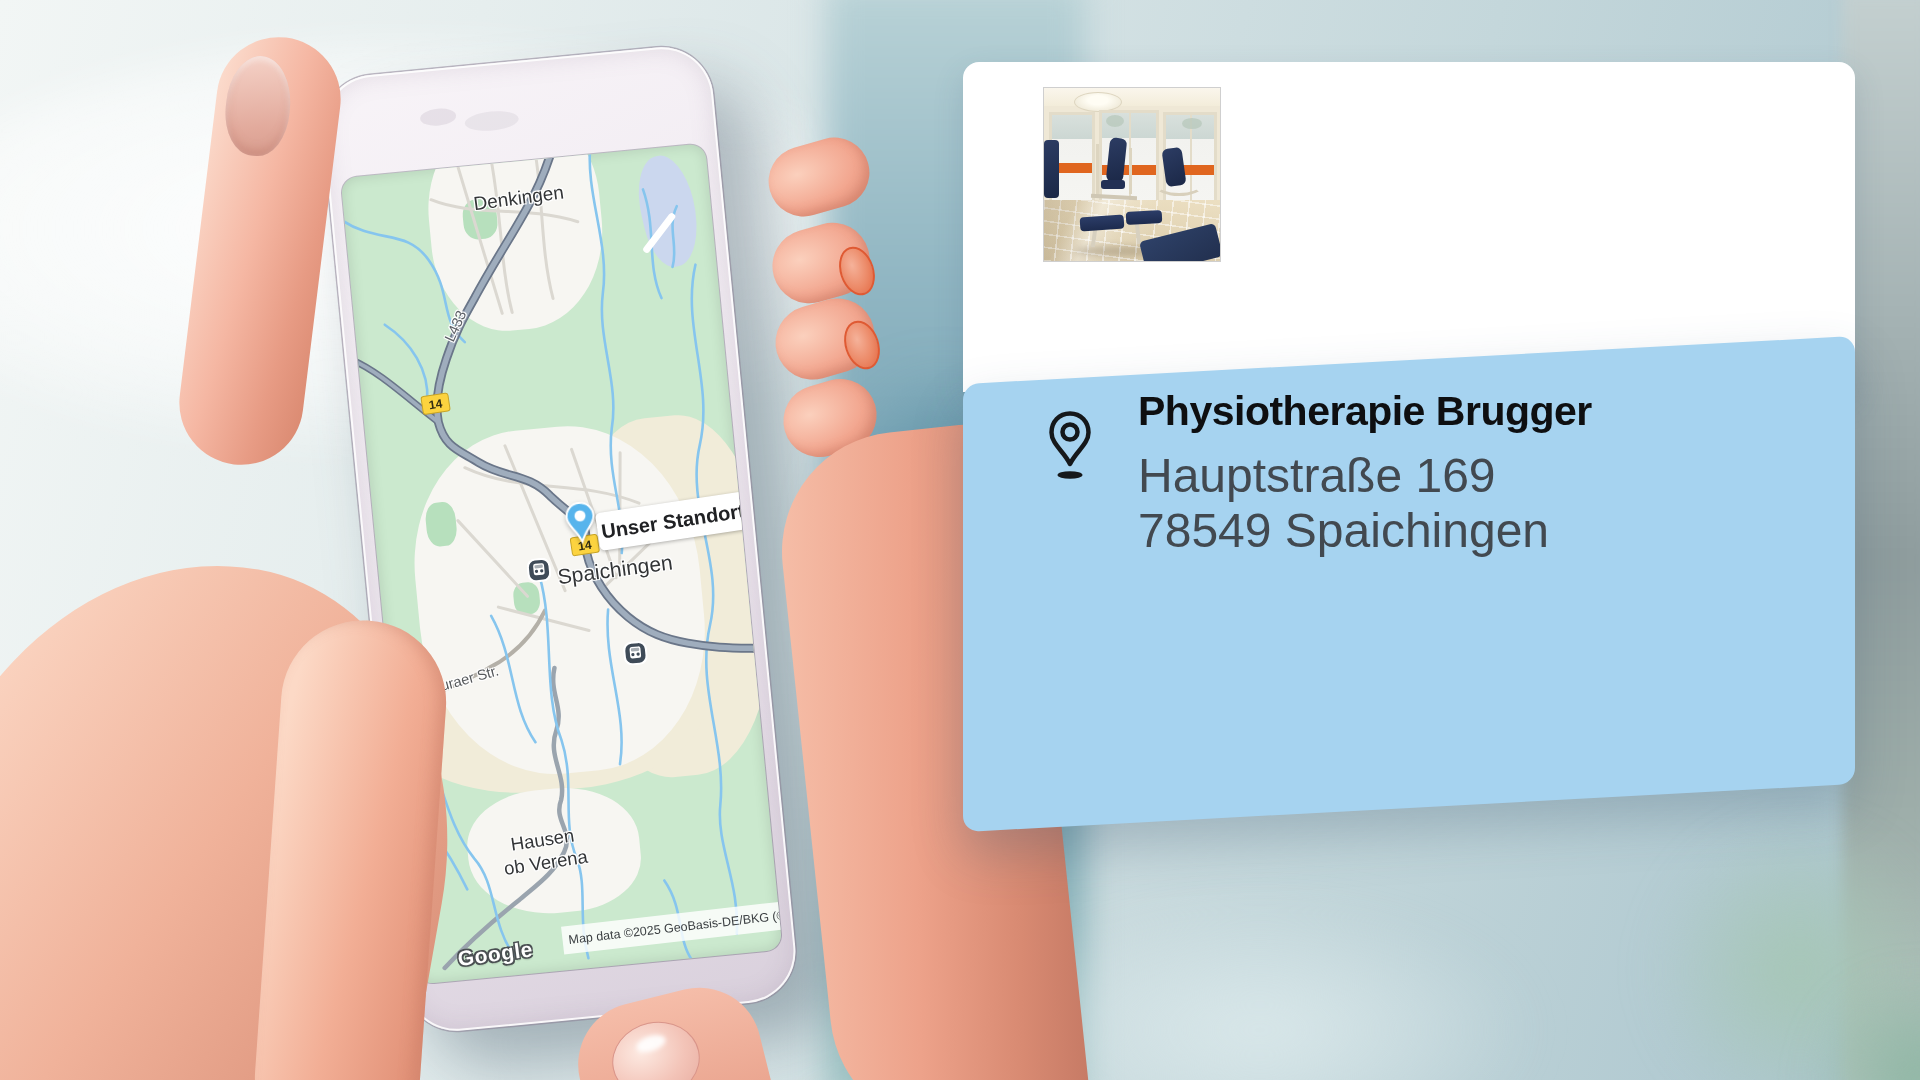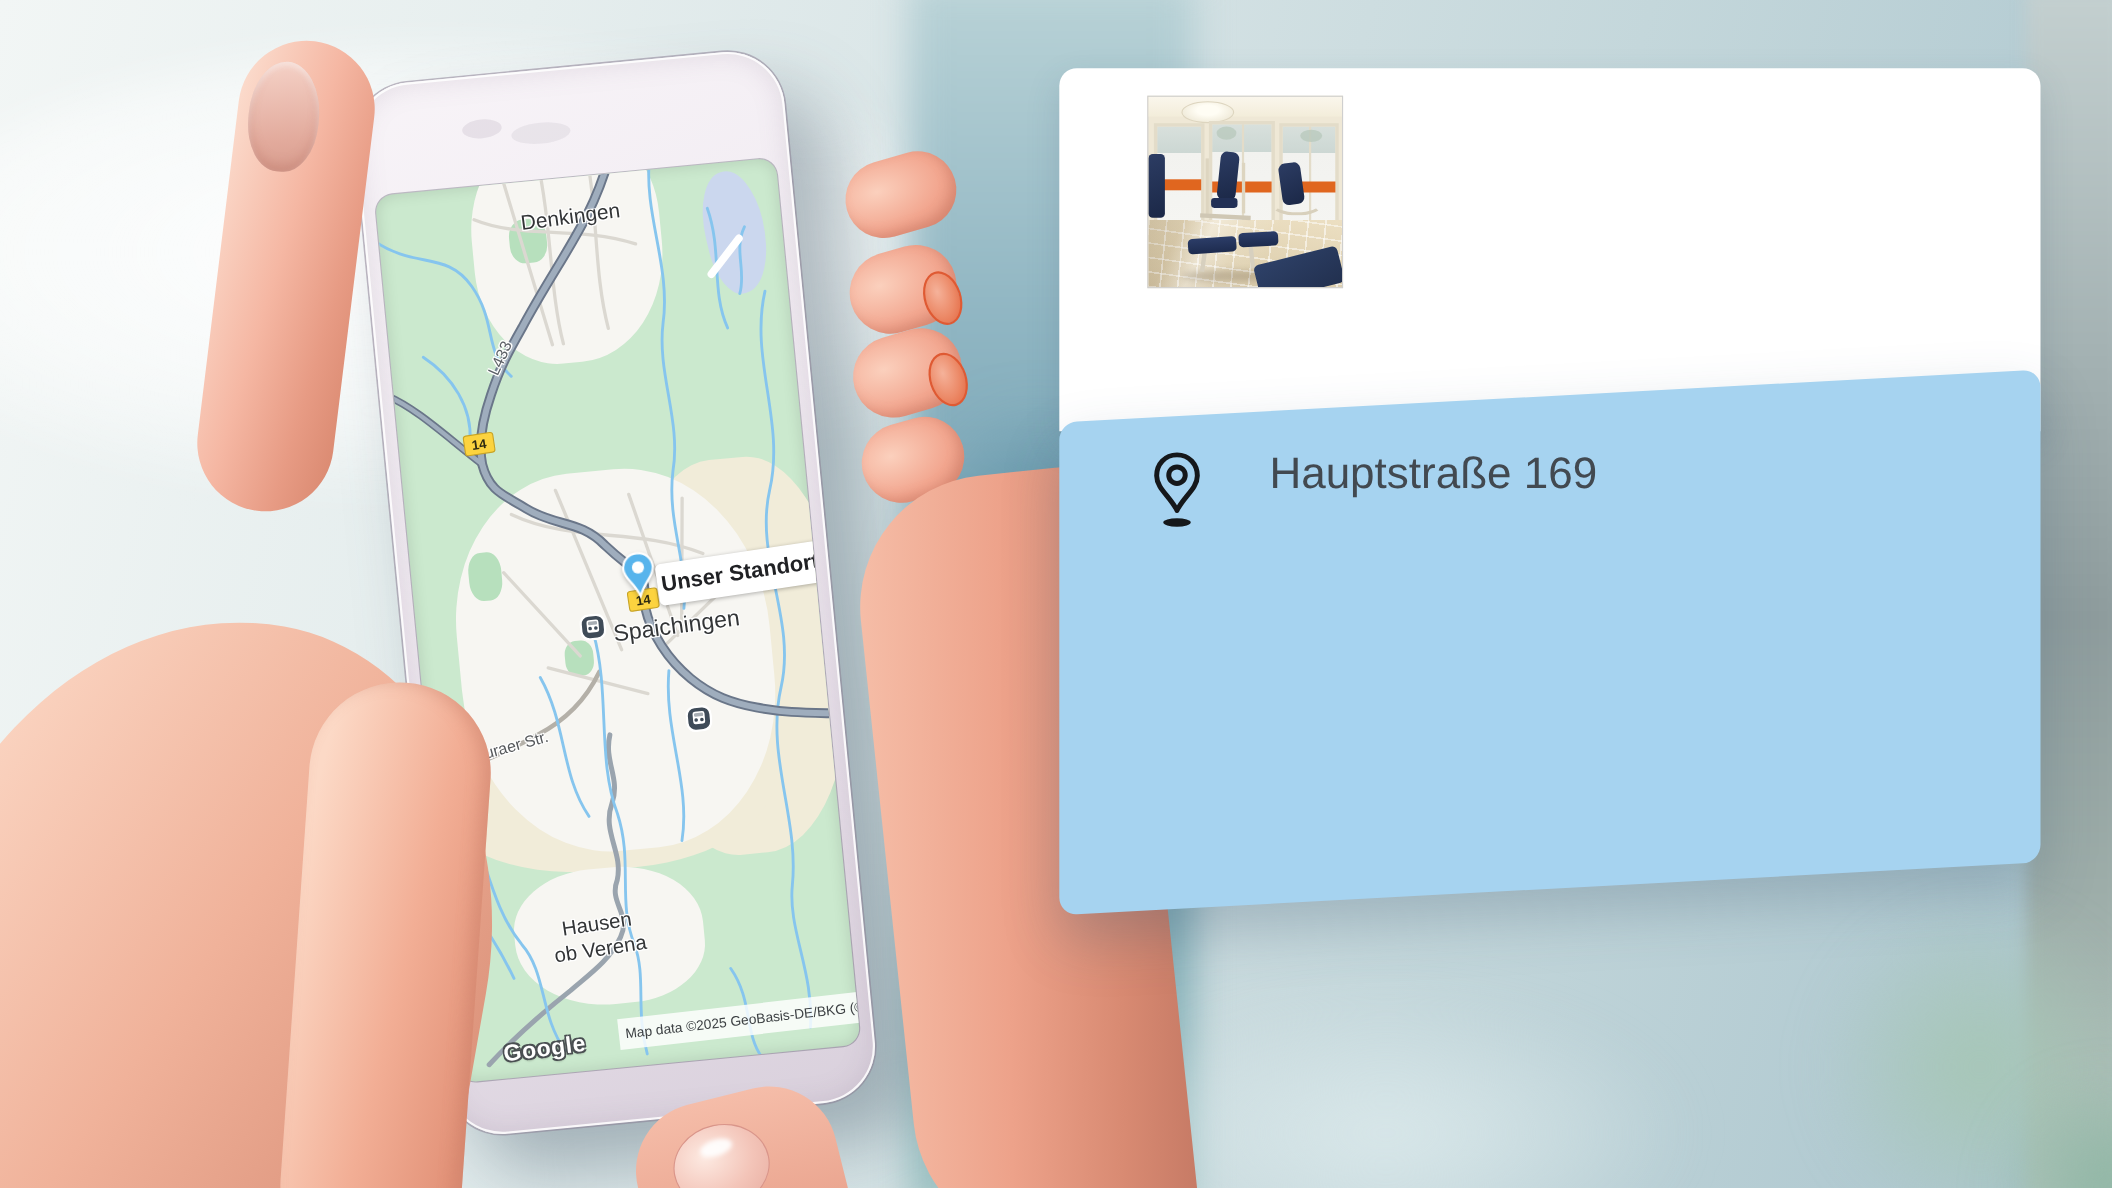--- a/index.html
+++ b/index.html
@@ -153,21 +153,21 @@
     background:linear-gradient(180deg,#2c3d68,#1d2b4e);}
   .ph-leg{background:#d7d0bf;width:4px;}
   .ph-l1{left:48px;top:141px;height:18px;transform:rotate(8deg);}
   .ph-l2{left:92px;top:136px;height:20px;transform:rotate(-6deg);}
   .ph-mat{left:98px;top:144px;width:78px;height:34px;border-radius:5px;transform:rotate(-14deg);
     background:linear-gradient(160deg,#2e4168,#22304f);}
   .ph-shadow{left:30px;top:158px;width:92px;height:10px;border-radius:50%;background:rgba(90,75,50,.25);filter:blur(3px);}
   .card-pin{position:absolute;left:84px;top:348px;width:46px;height:72px;}
   .card-text{position:absolute;left:175px;top:326px;}
   .card-title{font-size:41px;font-weight:bold;letter-spacing:-.5px;color:#0e0f11;margin:0 0 13px 0;}
-  .card-line{font-size:40px;color:#424950;line-height:55px;margin:16px;}
+  .card-line{font-size:48px;color:#424950;line-height:55px;margin:0;}
 </style>
 </head>
 <body>
 
 <div class="stage">
 
   <div class="bg-blob bg-glow"></div>
   <div class="bg-blob bg-teal-band"></div>
   <div class="bg-blob bg-teal-dark"></div>
   <div class="bg-blob bg-right-strip"></div>
@@ -336,17 +336,19 @@
 
     <div class="card-pin">
       <svg width="46" height="72" viewBox="0 0 46 72">
         <path d="M23 3.5 C12 3.5 4.5 12 4.5 22.5 C4.5 34 17 41.5 23 54 C29 41.5 41.5 34 41.5 22.5 C41.5 12 34 3.5 23 3.5 Z" fill="none" stroke="#15181b" stroke-width="4.5" stroke-linejoin="round"></path>
         <circle cx="23" cy="22" r="7.5" fill="none" stroke="#15181b" stroke-width="4.5"></circle>
         <ellipse cx="23" cy="65" rx="12.5" ry="3.8" fill="#15181b"></ellipse>
       </svg>
     </div>
 
     <div class="card-text">
+      <p class="card-title">Physiotherapie Brugger</p>
       <p class="card-line">Hauptstraße 169</p>
+      <p class="card-line">78549 Spaichingen</p>
     </div>
   </div>
 
 </div>
 
 </body></html>

